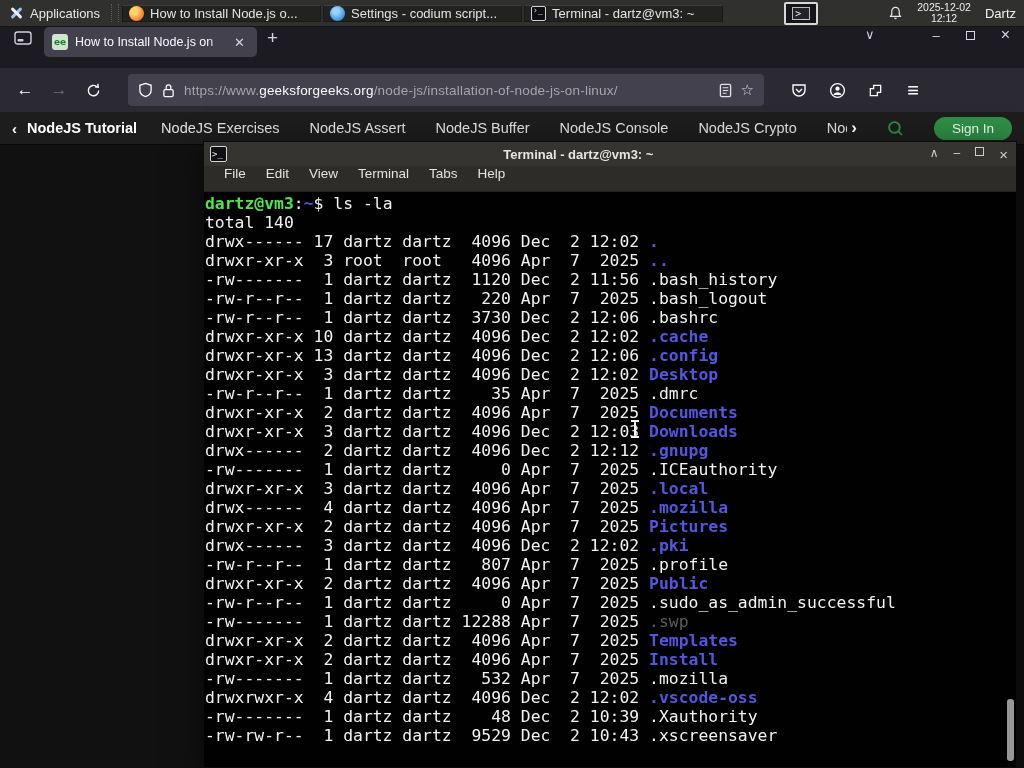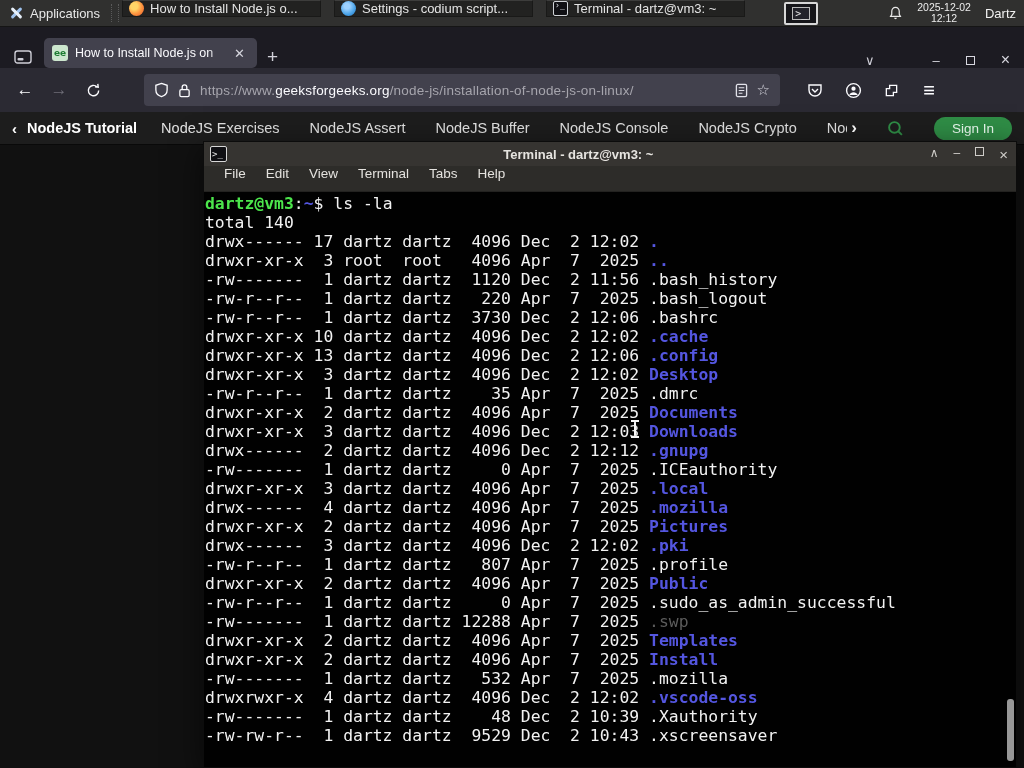--- a/index.html
+++ b/index.html
@@ -10,62 +10,62 @@
   
   .panel{position:absolute;left:0;top:0;width:1024px;height:27px;background:#30302f;
          border-bottom:1px solid #151515;display:flex;align-items:center;z-index:60;color:#e8e8e8}
   .apps-btn{display:flex;align-items:center;gap:6px;padding:0 8px;height:100%;cursor:default}
   .apps-icon{width:16px;height:16px;position:relative;flex:0 0 16px}
   .apps-icon::before,.apps-icon::after{content:"";position:absolute;left:7px;top:1px;width:3px;height:14px;border-radius:2px;background:#9fc3ef}
   .apps-icon::before{transform:rotate(45deg)}
   .apps-icon::after{transform:rotate(-45deg);background:#e7f0fa}
   .apps-label{font-size:13px}
   .panel-handle{width:8px;height:18px;margin:0 3px;border-left:1px dotted #5a5a5a;border-right:1px dotted #5a5a5a}
-  .taskbar{display:flex;height:100%;align-items:flex-start;gap:13px}
+  .taskbar{display:flex;height:100%;align-items:center;gap:2px}
   .task-btn{width:199px;display:flex;align-items:center;gap:6px;background:#222221;border:1px solid #191918;
             border-top-color:#3d3d3c;padding:0 6px;font-size:13px;color:#e4e4e4;overflow:hidden;cursor:default}
   .task-btn .task-label{white-space:nowrap;overflow:hidden;text-overflow:clip}
   .task-icon{width:15px;height:15px;border-radius:50%;flex:0 0 15px}
   .task-icon.firefox{background:radial-gradient(circle at 35% 35%,#ffd567 0 25%,#ff9640 55%,#e3562a 100%)}
   .task-icon.vscodium{background:radial-gradient(circle at 40% 35%,#9ed2ff 0 20%,#4aa3e8 60%,#1d6fb8 100%)}
   .task-icon.terminal{border-radius:2px;background:#101014;border:1px solid #cfd2d6;position:relative}
   .task-icon.terminal::before{content:"›_";position:absolute;left:1px;top:-1px;font-size:8px;color:#dfe3e8;font-family:"DejaVu Sans Mono",monospace}
   .panel-spacer{flex:1}
   .launcher{width:34px;height:23px;border:2px solid #d7d7d7;background:#16161a;border-radius:2px;
             display:flex;align-items:center;justify-content:center;margin-right:70px;cursor:default}
   .launcher .glyph{font-family:"DejaVu Sans Mono",monospace;font-size:10px;color:#e8e8e8;border:1px solid #bbb;
                    padding:0 2px;line-height:11px;background:#23232a}
   .bell{margin:0 14px 0 0;display:flex;align-items:center}
   .clock{font-size:10.5px;line-height:11px;text-align:center;color:#ececec;margin-right:14px;white-space:nowrap}
   .panel-user{font-size:13px;margin-right:8px;color:#f2f2f2}
 
   
   .browser{position:absolute;left:0;top:27px;width:1024px;height:741px;background:#0f0f0f}
-  .tabbar{height:41px;background:#1c1b22;display:flex;align-items:flex-end;padding:0 8px;color:#cfcfd8}
+  .tabbar{height:41px;background:#1c1b22;display:flex;align-items:flex-start;padding:0 8px;color:#cfcfd8}
   .fxview{width:22px;height:22px;margin:0 10px 0 4px;display:flex;align-items:center;justify-content:center}
   .tab{width:213px;height:30px;background:#42414d;border-radius:5px;display:flex;align-items:center;
        padding:0 8px;gap:7px;color:#fbfbfe;position:relative;overflow:hidden;cursor:default}
   .favicon{width:16px;height:16px;border-radius:3px;background:#cde7cf;color:#1e7d33;font-weight:bold;
            font-size:9px;display:flex;align-items:center;justify-content:center;flex:0 0 16px;font-family:"DejaVu Sans",sans-serif}
   .tab-title{font-size:12.5px;white-space:nowrap;overflow:hidden;flex:1;position:relative}
   .tab-fade{position:absolute;right:24px;top:0;bottom:0;width:26px;background:linear-gradient(to right,rgba(66,65,77,0),#42414d)}
   .tab-close{font-size:13px;color:#d6d6de;padding:2px 4px;border-radius:3px;cursor:default}
   .newtab-btn{font-size:19px;color:#d2d2da;padding:0 10px;cursor:default;font-weight:300}
   .tab-spacer{flex:1}
   .alltabs{font-size:13px;color:#cfcfd8;margin-right:58px;cursor:default}
   .win-btns{display:flex;align-items:center;gap:26px;margin-right:6px}
   .win-btn{color:#d8d8e0;font-size:13px;cursor:default;line-height:1}
   .win-btn.max{font-size:10px;border:1.5px solid #d8d8e0;width:9px;height:9px;display:inline-block}
   .win-btn.close{font-size:16px}
 
   .toolbar{height:44px;background:#2b2a33;display:flex;align-items:center;padding:0 10px;gap:4px}
   .nav-ico{width:30px;height:30px;display:flex;align-items:center;justify-content:center;border-radius:4px;
            color:#fbfbfe;font-size:17px;cursor:default}
   .nav-ico.disabled{color:#6f6e78}
-  .urlbar{margin-left:32px;width:636px;height:32px;background:#42414d;border-radius:4px;display:flex;
+  .urlbar{margin-left:16px;width:636px;height:32px;background:#42414d;border-radius:4px;display:flex;
           align-items:center;padding:0 10px;gap:9px;color:#fbfbfe}
   .url-text{flex:1;font-size:13.5px;white-space:nowrap;overflow:hidden;letter-spacing:.2px}
   .url-dim{color:#a6a5ad}
   .url-domain{color:#fbfbfe}
   .urlbar .star{font-size:15px;color:#d4d4dc}
   .toolbar-right{display:flex;align-items:center;gap:8px;margin-left:16px}
 
   
   .sitenav{height:33px;background:#1d1d1d;border-bottom:1px solid #090909;display:flex;align-items:center;
            padding:0 12px;color:#dfdfdf;gap:24px}

